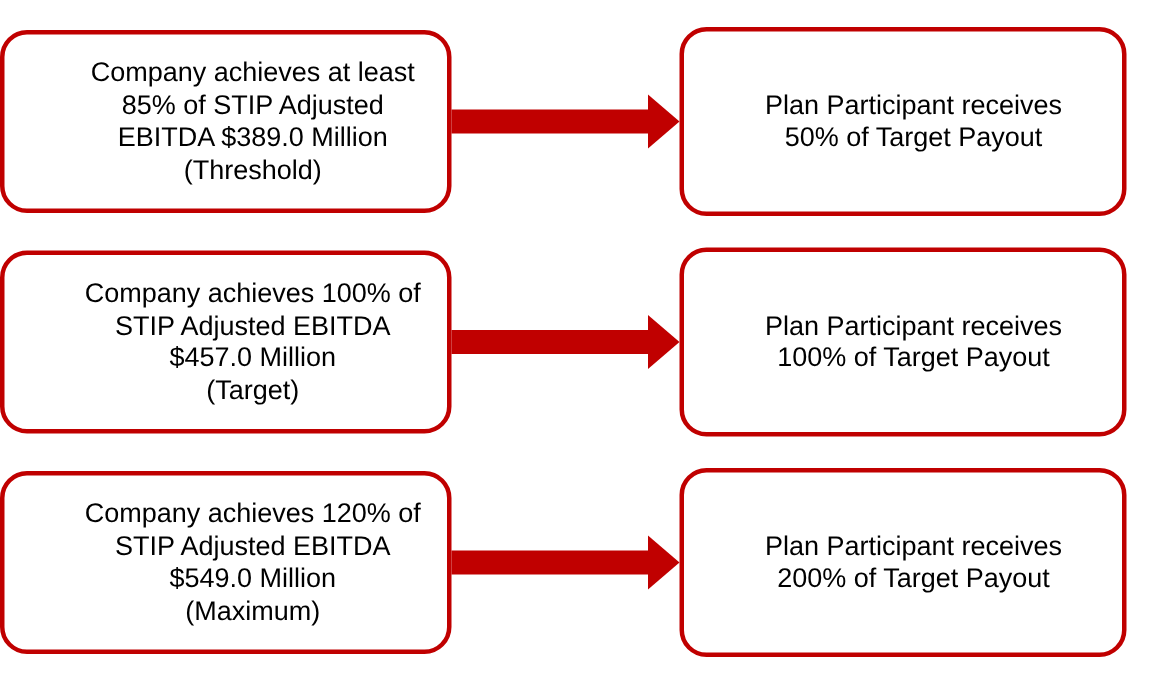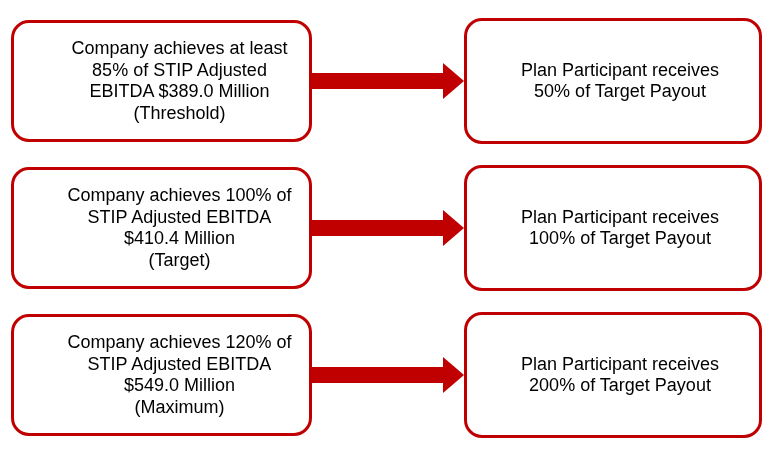--- a/index.html
+++ b/index.html
@@ -33,21 +33,20 @@
     justify-content: center;
     text-align: center;
     white-space: pre-line;
     color: #000000;
     font-size: 18px;
     line-height: 21.5px;
   }
   .box-left {
     width: 301px;
     height: 122px;
-    margin-left: 11px;
     padding-left: 36px;
   }
   .box-right {
     width: 298px;
     height: 126px;
     padding-left: 14px;
   }
   .arrow {
     width: 152px;
     display: flex;
@@ -80,21 +79,21 @@
       <div class="arrow-shaft"></div>
       <div class="arrow-head"></div>
     </div>
     <div class="box box-right">Plan Participant receives
 50% of Target Payout</div>
   </div>
 
   <div class="row">
     <div class="box box-left">Company achieves 100% of
 STIP Adjusted EBITDA
-$410.4 Million
+$457.0 Million
 (Target)</div>
     <div class="arrow">
       <div class="arrow-shaft"></div>
       <div class="arrow-head"></div>
     </div>
     <div class="box box-right">Plan Participant receives
 100% of Target Payout</div>
   </div>
 
   <div class="row">

